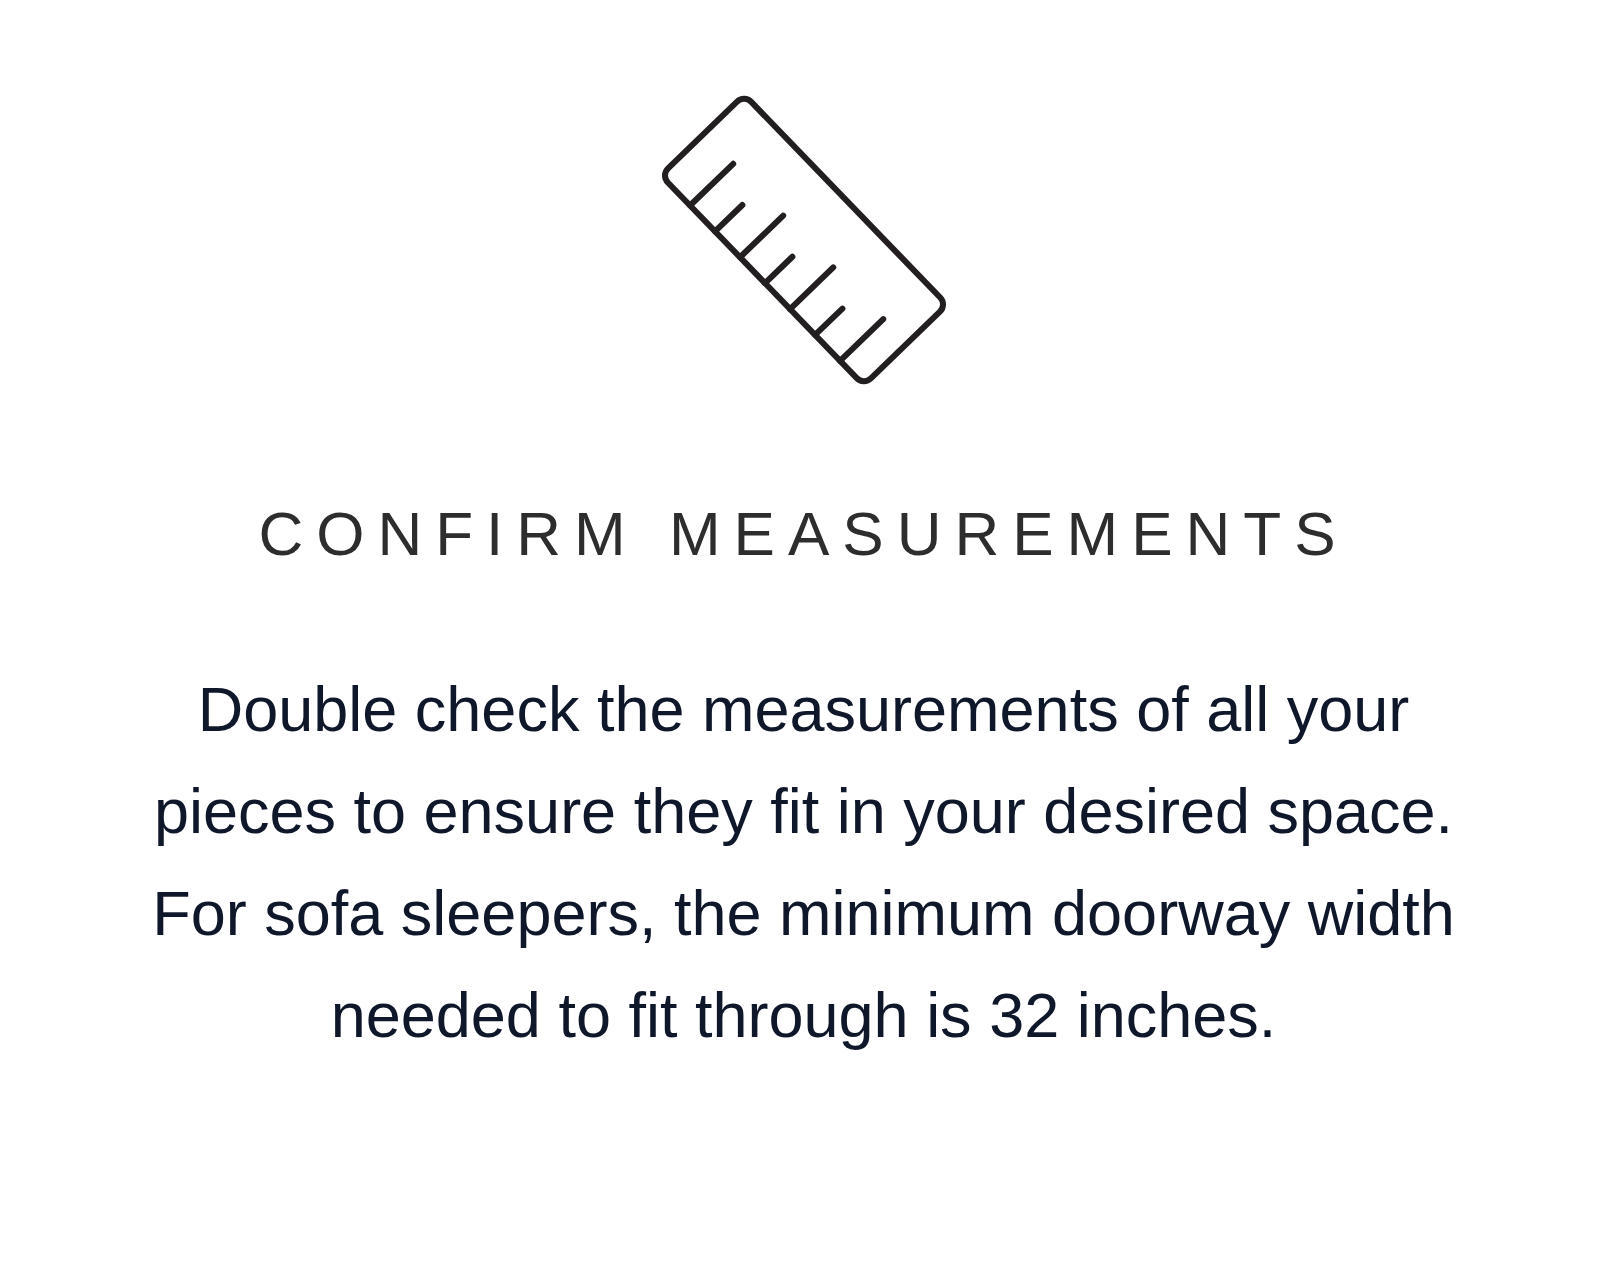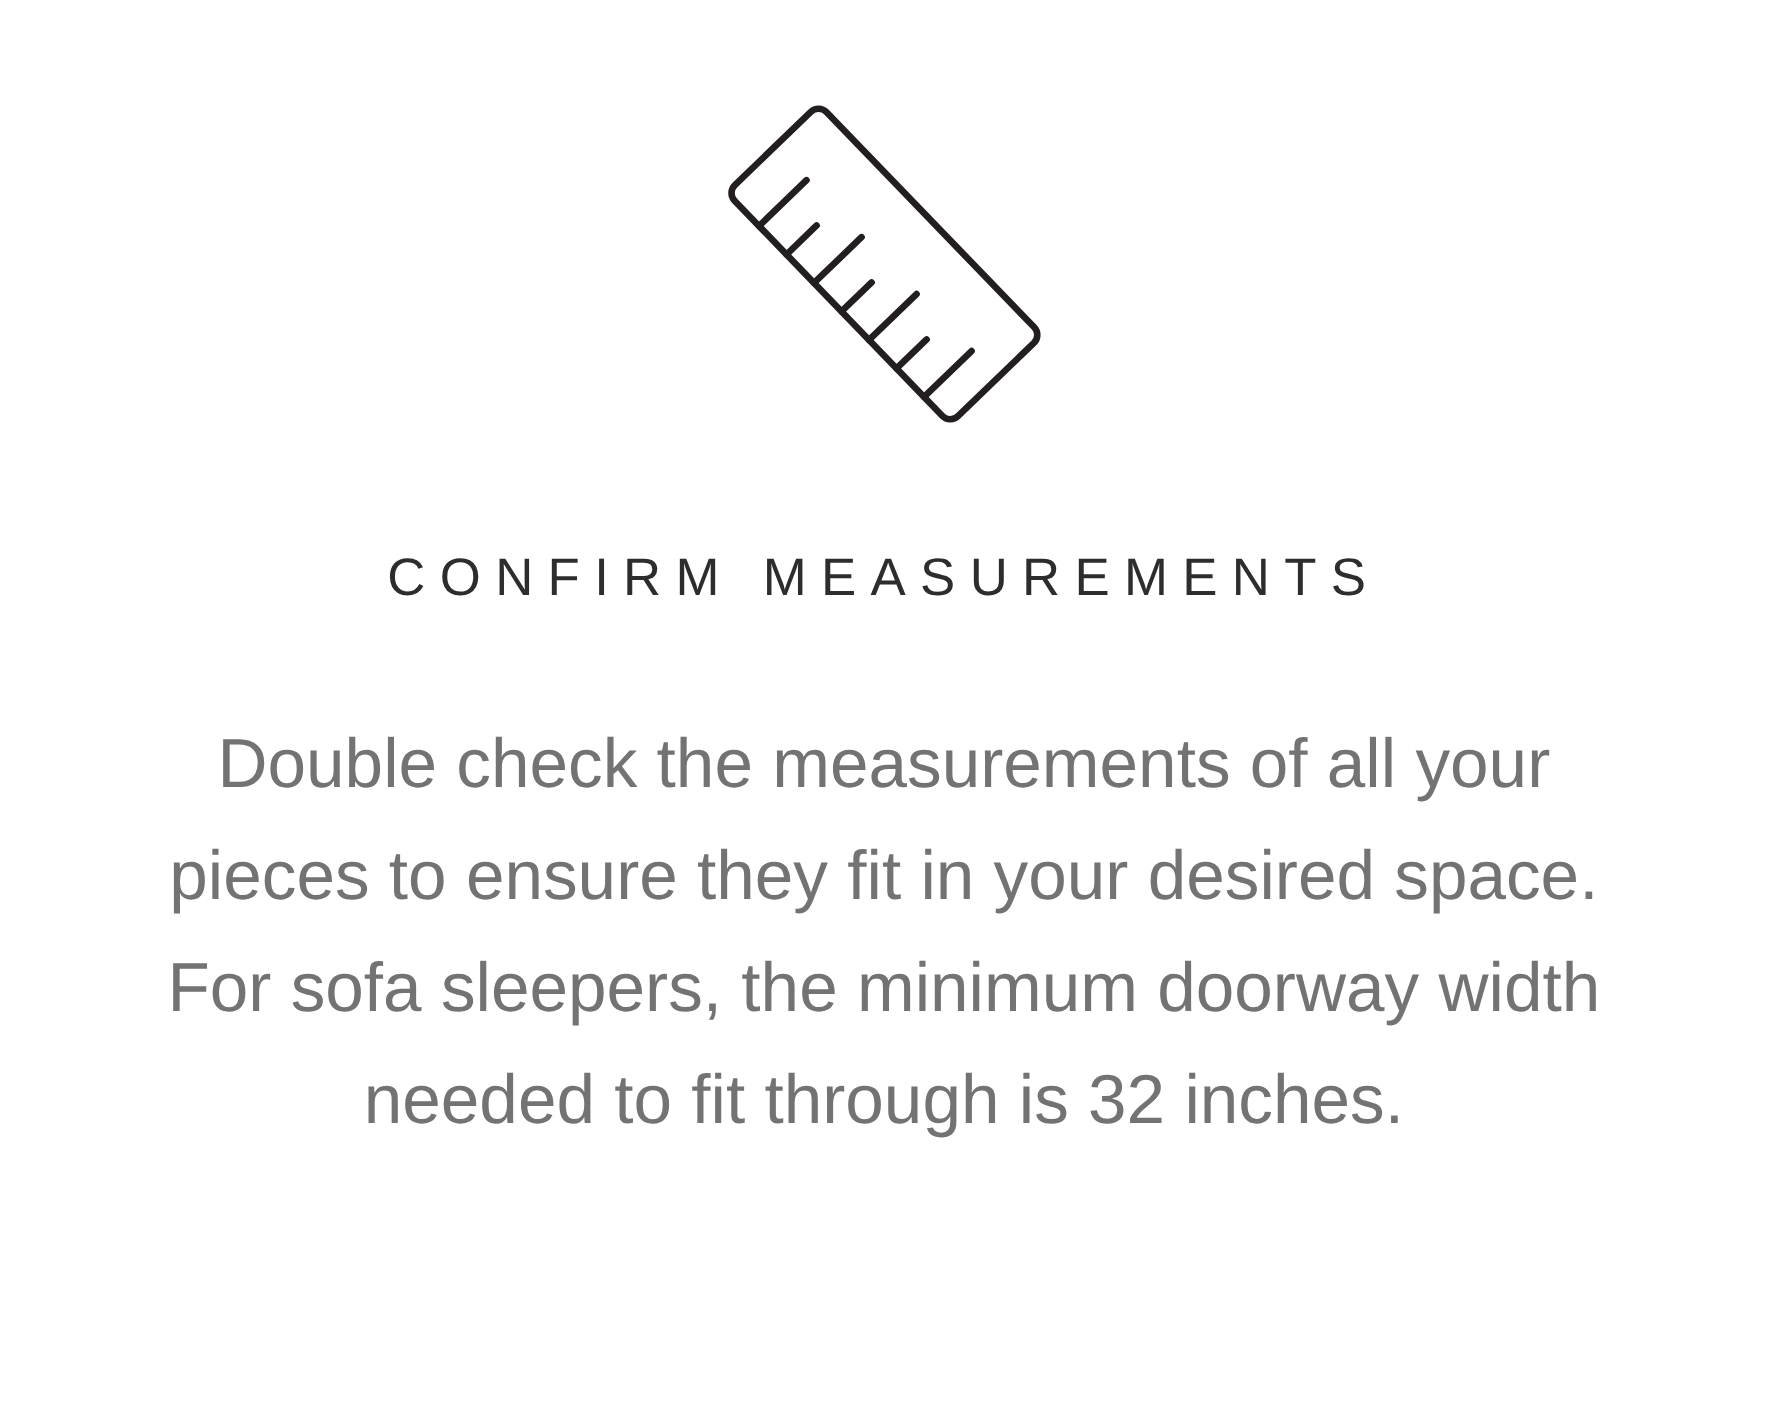--- a/index.html
+++ b/index.html
@@ -27,34 +27,34 @@
     width: 100%;
     display: flex;
     justify-content: center;
     align-items: center;
     height: 400px;
   }
   .icon-wrap svg {
     display: block;
   }
   .headline {
-    font-size: 48px;
+    font-size: 62px;
     font-weight: 400;
     letter-spacing: 13px;
     text-align: center;
     color: #2d2d2d;
     line-height: 1.1;
     margin: 60px 0 0 0;
     white-space: nowrap;
   }
   .body-copy {
     font-size: 63px;
     line-height: 1.62;
     text-align: center;
-    color: #737373;
+    color: #0f172a;
     max-width: 1400px;
     margin: 90px 0 0 0;
     font-weight: 400;
   }
 </style>
 </head>
 <body>
 
 <div class="card">
 

